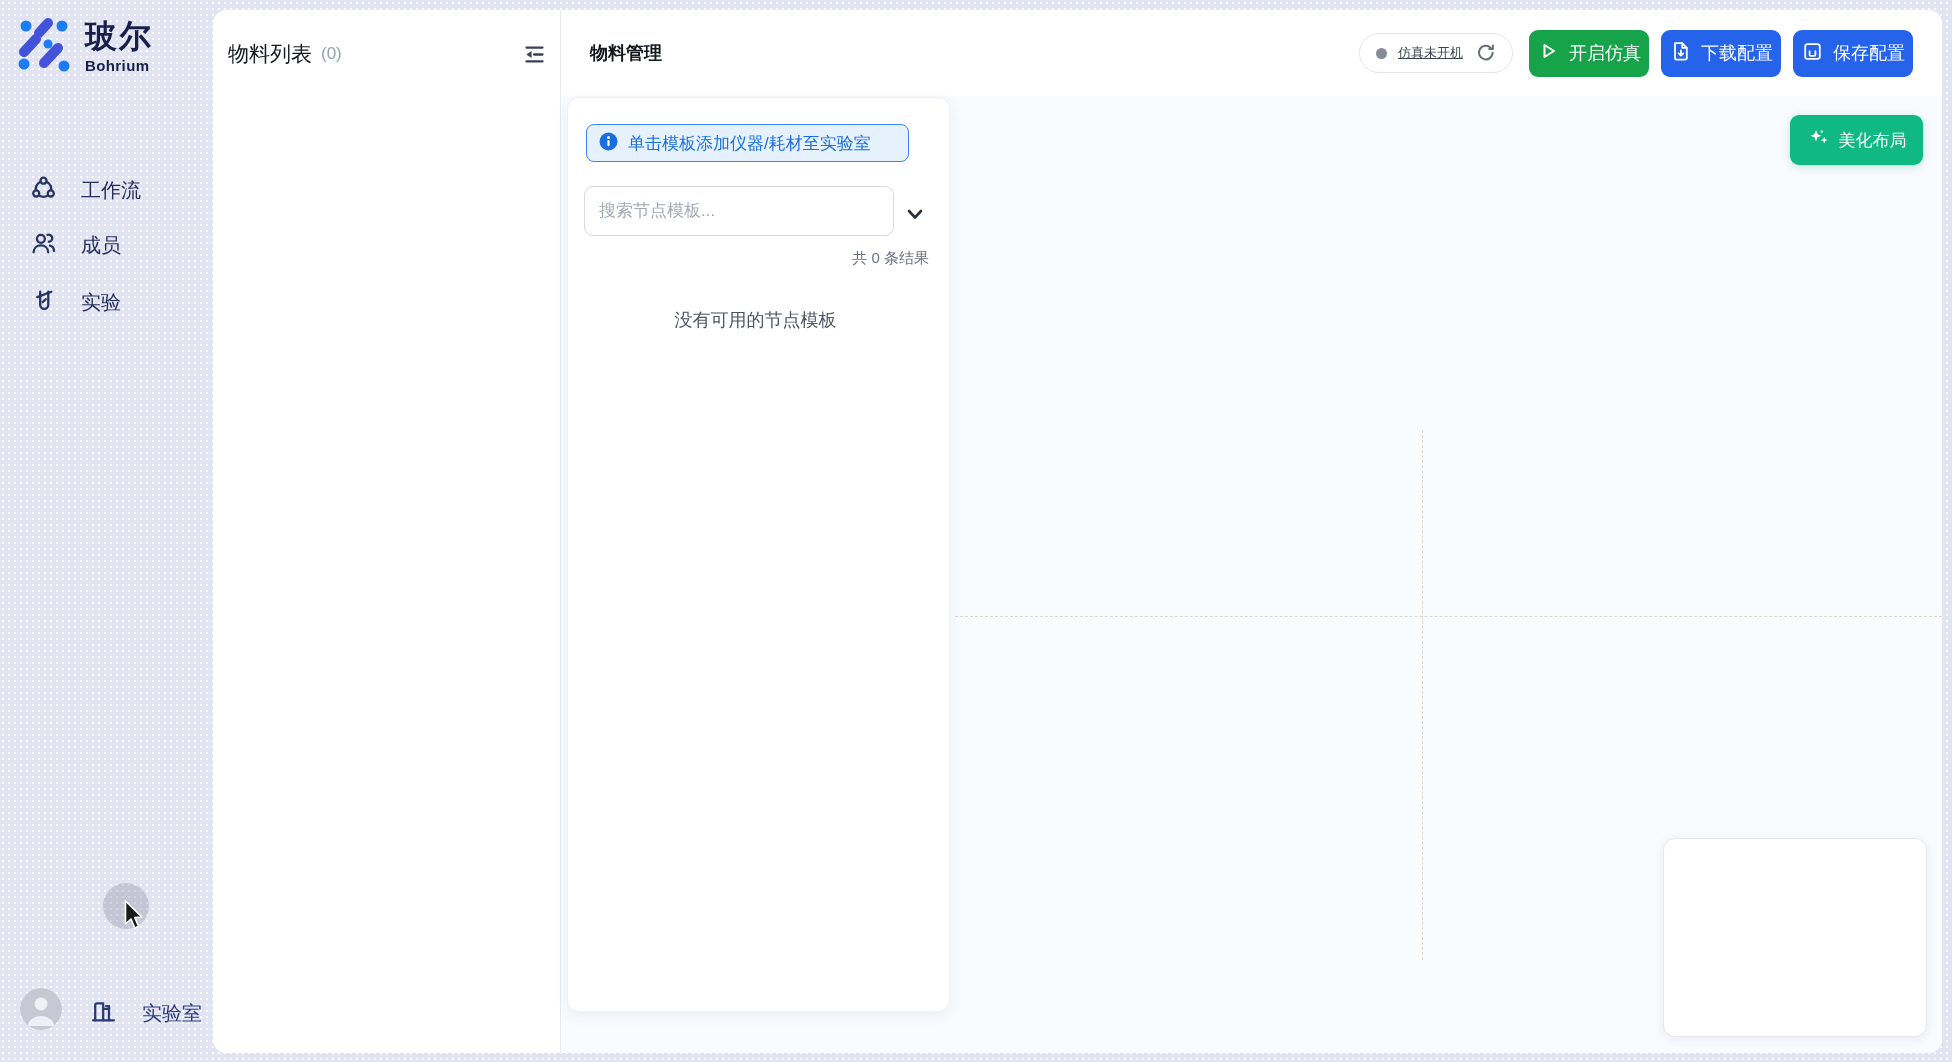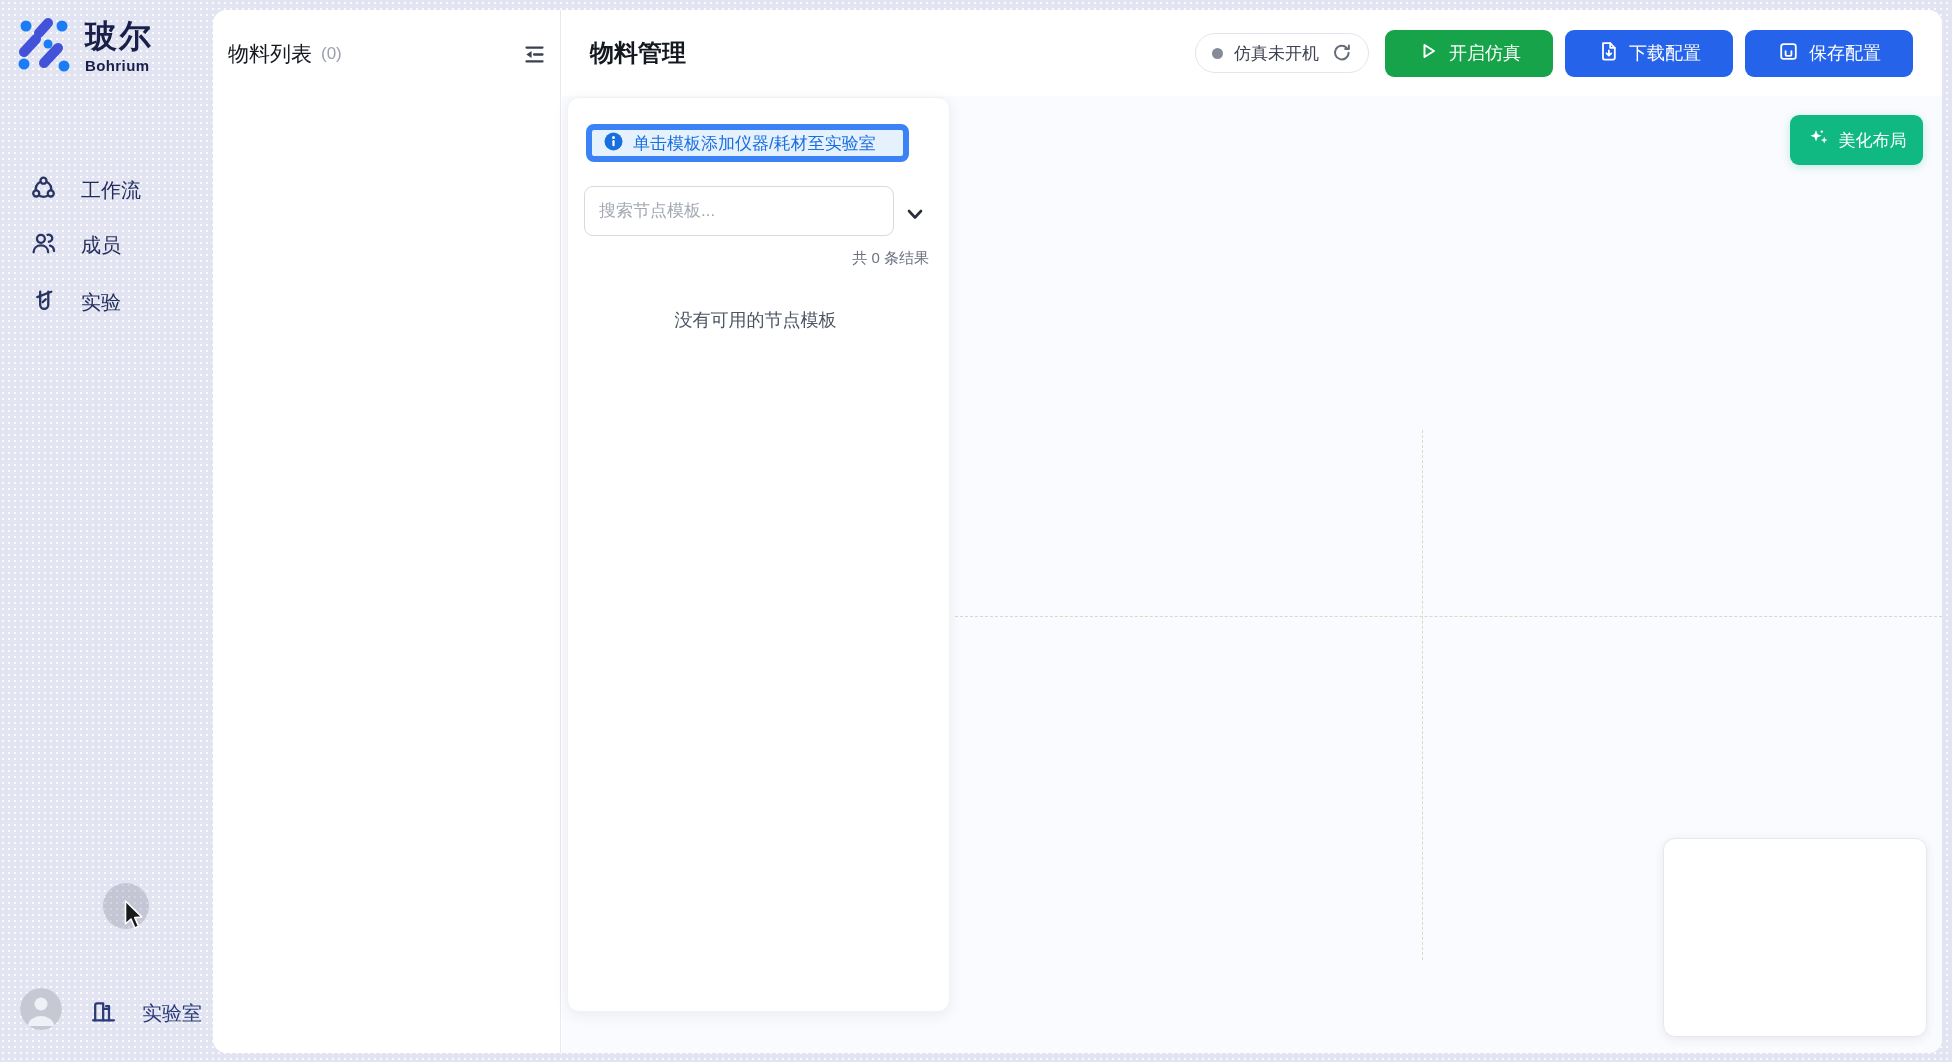--- a/index.html
+++ b/index.html
@@ -38,45 +38,45 @@
     border-right:1px solid #e7e9f1; border-radius:14px 0 0 14px; background:#fff;}
   .left-panel-header{ position:absolute; left:15px; right:15px; top:30px;
     display:flex; align-items:center; }
   .lp-title{ font-size:21px; font-weight:normal; color:#14181f; }
   .lp-count{ font-size:17px; color:#98a0ac; margin-left:9px; }
   .lp-collapse{ margin-left:auto; cursor:pointer; display:flex; }
 
   
   .main-header{ left:562px; top:10px; width:1380px; height:86px; background:#fff;
     border-radius:0 14px 0 0; display:flex; align-items:center; padding:0 29px 0 28px;}
-  .main-title{ font-size:24px; font-weight:bold; color:#14181f; }
+  .main-title{ font-size:18px; font-weight:bold; color:#14181f; }
   .header-right{ margin-left:auto; display:flex; align-items:center; gap:12px; }
   .status-pill{ height:40px; border:1px solid #e3e5ea; border-radius:20px; background:#fff;
     display:flex; align-items:center; gap:11px; padding:0 16px; }
   .status-dot{ width:11px; height:11px; border-radius:50%; background:#858b97; }
-  .status-text{ font-size:17px; color:#3c4350; }
+  .status-text{ font-size:13px; color:#3c4350;text-decoration:underline; }
   .refresh-btn{ display:flex; cursor:pointer; margin-left:2px;}
   .btn{ height:47px; border-radius:9px; border:none; display:flex; align-items:center;
-    gap:10px; padding:0 32px; font-size:18px; color:#fff; cursor:pointer;
+    gap:10px; padding:0 8px; font-size:18px; color:#fff; cursor:pointer;
     font-family:inherit; }
   .btn.green{ background:#16a34a; margin-left:4px;}
   .btn.blue{ background:#2563eb; }
 
   
   .canvas{ left:562px; top:96px; width:1380px; height:957px; background:#fafbfe;
     border-radius:0 0 14px 0; }
   .guide-h{ left:955px; top:616px; width:987px; height:0; border-top:1px dashed #dbd9c6; }
   .guide-v{ left:1422px; top:430px; width:0; height:530px; border-left:1px dashed #dbd9c6; }
 
   
   .palette{ left:567px; top:97px; width:383px; height:915px; background:#fff;
     border:1px solid #f1f1f6; border-radius:12px;
     box-shadow:0 3px 14px rgba(60,64,90,.08); }
   .banner{ position:absolute; left:18px; top:26px; width:323px; height:38px;
-    background:#e6f1fe; border:6px solid #3b82f6; border-radius:8px;
+    background:#e6f1fe; border:1px solid #3b82f6; border-radius:8px;
     display:flex; align-items:center; gap:10px; padding:0 12px; }
   .banner .txt{ font-size:17px; color:#1a6fe0; white-space:nowrap; }
   .search-input{ position:absolute; left:16px; top:88px; width:310px; height:50px;
     border:1px solid #d6d9de; border-radius:9px; padding:0 14px; font-size:17px;
     color:#30353d; font-family:inherit; outline:none; background:#fff;}
   .search-input::placeholder{ color:#a3a9b3; }
   .palette-chevron{ position:absolute; left:333px; top:102px; width:28px; height:28px;
     display:flex; align-items:center; justify-content:center; cursor:pointer; }
   .result-count{ position:absolute; right:20px; top:151px; font-size:15px; color:#6b7280; }
   .empty-text{ position:absolute; left:0; right:6px; top:210px; text-align:center;

